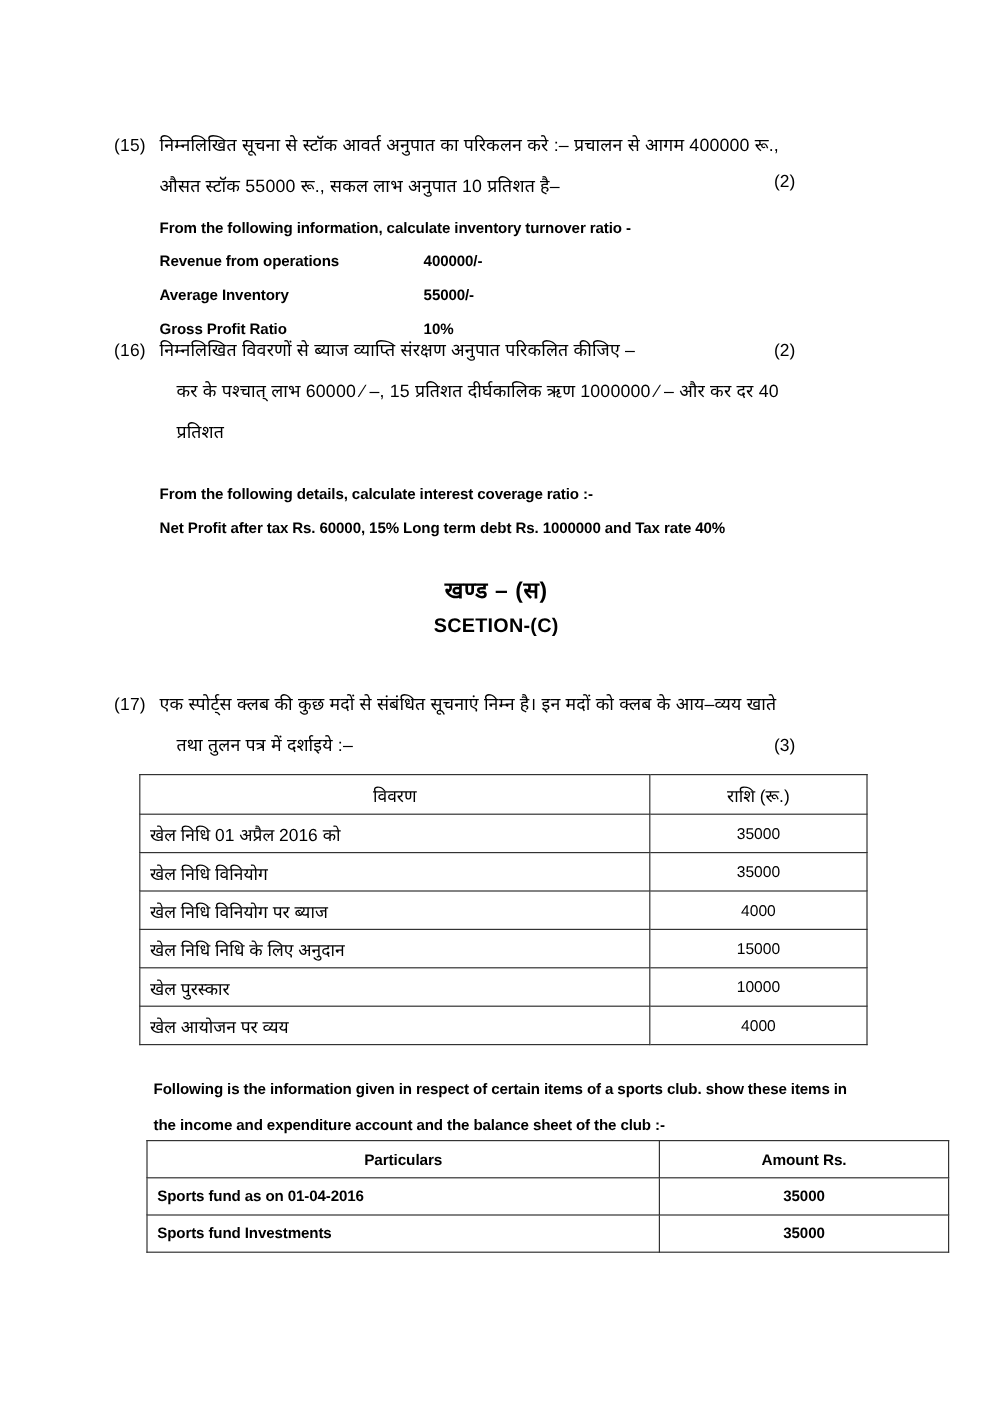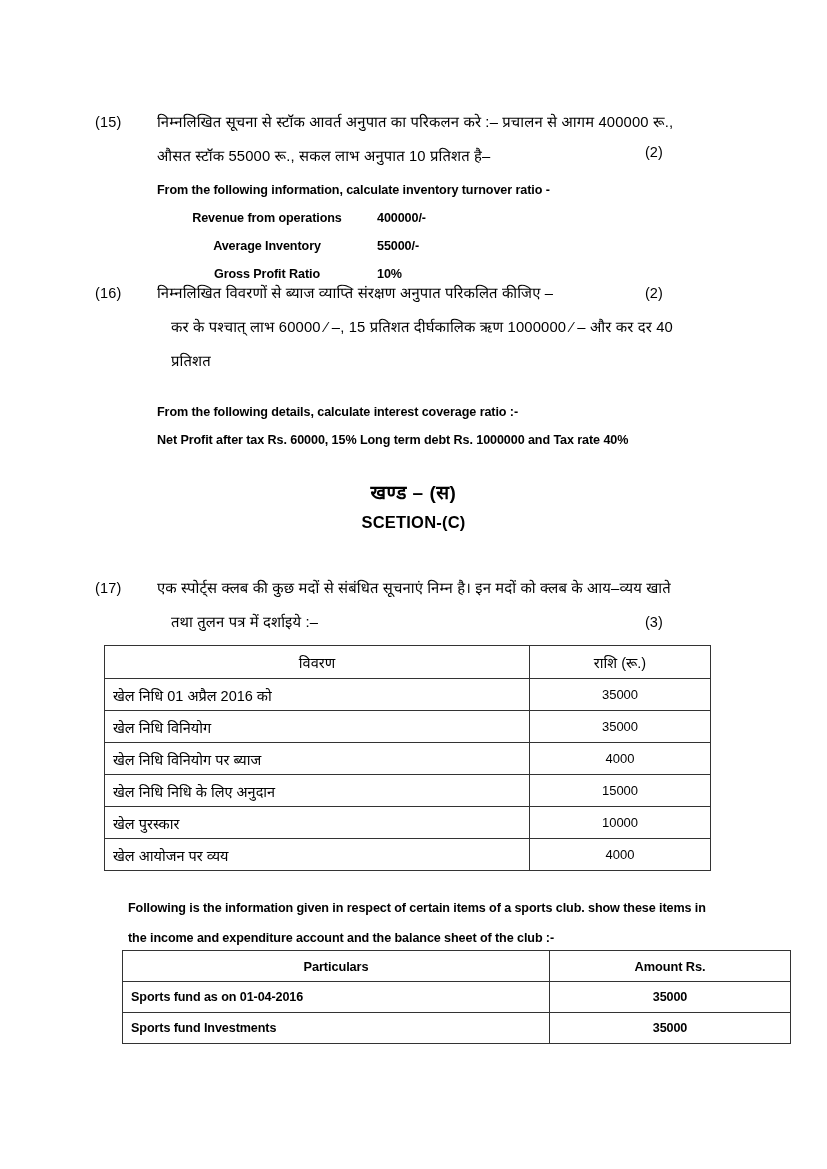--- a/index.html
+++ b/index.html
@@ -23,21 +23,20 @@
     height: 1169px;
     background: #ffffff;
   }
 
   
   .qblock { position: absolute; }
 
   .qrow {
     display: flex;
     align-items: flex-start;
-    gap: 24px;
   }
 
   .qnum {
     width: 38px;
     flex: 0 0 38px;
     font-size: 14.5px;
     line-height: 34px;
     letter-spacing: 0.2px;
   }
 
@@ -66,21 +65,20 @@
   .marks {
     position: absolute;
     font-size: 14.5px;
     line-height: 34px;
   }
 
   
   .kvrow {
     display: flex;
     line-height: 28px;
-    text-align: center;
   }
   .kvlabel {
     width: 220px;
     flex: 0 0 220px;
     font-size: 12.6px;
     font-weight: 600;
     letter-spacing: -0.1px;
   }
   .kvvalue {
     font-size: 12.6px;
@@ -115,21 +113,21 @@
     table-layout: fixed;
   }
   table.doc-table td,
   table.doc-table th {
     border: 1px solid #333333;
     padding: 0 8px;
     vertical-align: middle;
   }
 
   
-  #hindi-table { left: 104px; top: 645px; width: 572px; border-radius: 10px; }
+  #hindi-table { left: 116px; top: 645px; width: 572px; border-radius: 10px; }
   #hindi-table th.c1, #hindi-table td.c1 { width: 408px; }
   #hindi-table th.c2, #hindi-table td.c2 { width: 164px; }
   #hindi-table th {
     height: 32px;
     font-size: 14.5px;
     font-weight: 400;
     text-align: center;
   }
   #hindi-table td {
     height: 31px;

